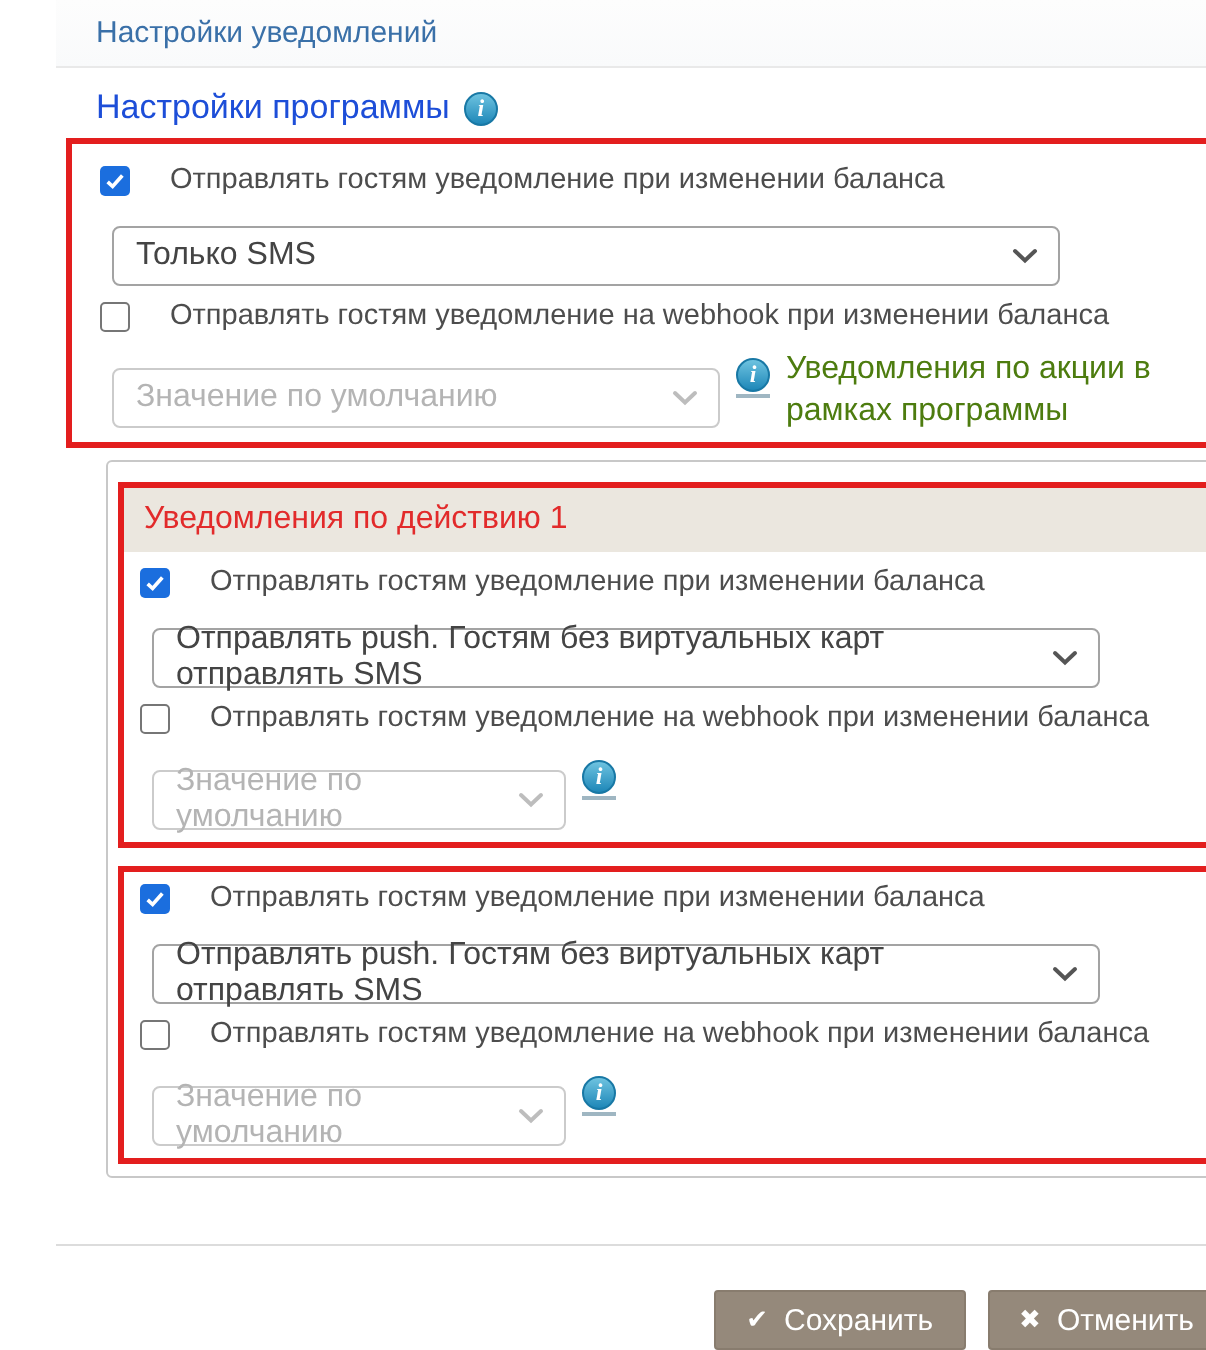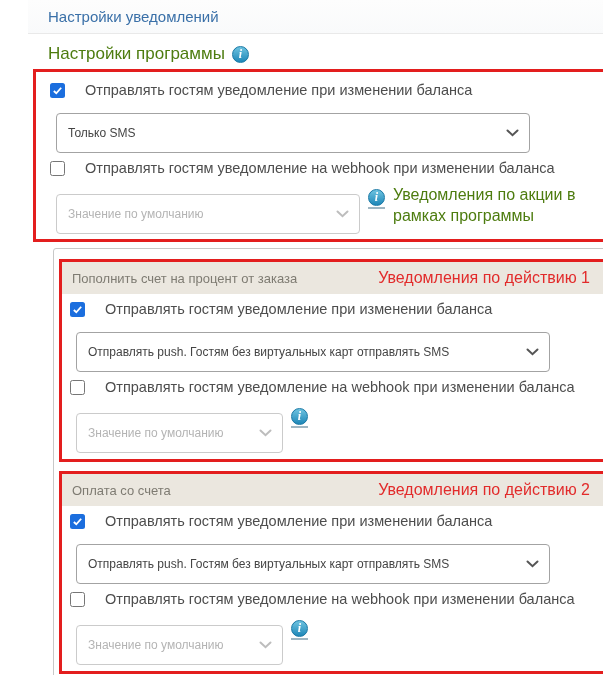--- a/index.html
+++ b/index.html
@@ -17,21 +17,21 @@
     border-bottom:1px solid #e9e9e9;
     background:linear-gradient(#fdfdfd,#f9fafb);
   }
   .dialog-title{color:#3a70a8;font-size:15px;}
   .close-x{color:#b9b9b9;font-size:13px;font-weight:bold;cursor:pointer;line-height:1;}
 
   .content{padding:10px 0 0 0;flex:1 1 auto;}
 
   
   .section-row{display:flex;align-items:center;gap:7px;margin:0 0 5px 20px;}
-  .section-title{font-size:17px;color:#4d7c0f;}
+  .section-title{font-size:17px;color:#1d4ed8;}
 
   .info-icon{
     width:17px;height:17px;border-radius:50%;flex:0 0 auto;
     background:linear-gradient(#6ec3e0,#1e87b8);
     border:1px solid #1878a5;color:#fff;
     font-family:"Liberation Serif","DejaVu Serif",serif;
     font-style:italic;font-weight:bold;font-size:12px;
     display:inline-flex;align-items:center;justify-content:center;
     box-sizing:border-box;
   }
@@ -45,23 +45,23 @@
   .cb-row{display:flex;align-items:center;gap:20px;margin:3px 0;height:20px;}
   .checkbox{
     width:15px;height:15px;box-sizing:border-box;border-radius:2.5px;flex:0 0 auto;
   }
   .checkbox.checked{background:#1b6ede;display:flex;align-items:center;justify-content:center;}
   .checkbox.unchecked{background:#fff;border:1.5px solid #767676;}
   .cb-label{font-size:14.5px;color:#4d4d4d;}
 
   
   .select{
-    height:40px;box-sizing:border-box;border:1px solid #a3a3a3;border-radius:4px;
+    height:30px;box-sizing:border-box;border:1px solid #a3a3a3;border-radius:4px;
     background:#fff;display:flex;align-items:center;justify-content:space-between;
-    padding:0 10px 0 11px;font-size:12px;color:#444;margin:13px 0 5px 6px;
+    padding:0 10px 0 11px;font-size:16px;color:#444;margin:13px 0 5px 6px;
     cursor:pointer;
   }
   .select .chev{flex:0 0 auto;margin-left:8px;}
   .select.disabled{border-color:#cbcbcb;color:#b4b4b4;cursor:default;}
   .w-full{width:474px;}
   .w-mid{width:304px;}
   .w-small{width:207px;}
 
   .row-flex{display:flex;align-items:flex-start;gap:8px;}
   .row-flex .select{margin-bottom:0;}
@@ -154,21 +154,20 @@
         <div class="red-note">Уведомления по акции в рамках программы</div>
       </div>
 
     </div>
 
 
     <fieldset class="actions-fieldset">
 
       <div class="red-box action-box">
         <div class="action-header">
-          <span class="action-name">Пополнить счет на процент от заказа</span>
           <span class="action-note">Уведомления по действию 1</span>
         </div>
         <div class="action-body">
           <div class="cb-row">
             <span class="checkbox checked">
               <svg width="11" height="11" viewBox="0 0 12 12">
                   <path d="M2 6.5 L4.7 9 L10 3" stroke="#fff" stroke-width="2" fill="none"></path>
                 </svg>
             </span>
             <span class="cb-label">Отправлять гостям уведомление при изменении баланса</span>
@@ -191,24 +190,20 @@
                 </svg>
             </div>
             <span class="info-underlined">
                 <span class="info-icon">i</span>
               </span>
           </div>
         </div>
       </div>
 
       <div class="red-box action-box">
-        <div class="action-header">
-          <span class="action-name">Оплата со счета</span>
-          <span class="action-note">Уведомления по действию 2</span>
-        </div>
         <div class="action-body">
           <div class="cb-row">
             <span class="checkbox checked">
               <svg width="11" height="11" viewBox="0 0 12 12">
                   <path d="M2 6.5 L4.7 9 L10 3" stroke="#fff" stroke-width="2" fill="none"></path>
                 </svg>
             </span>
             <span class="cb-label">Отправлять гостям уведомление при изменении баланса</span>
           </div>
           <div class="select w-full">

